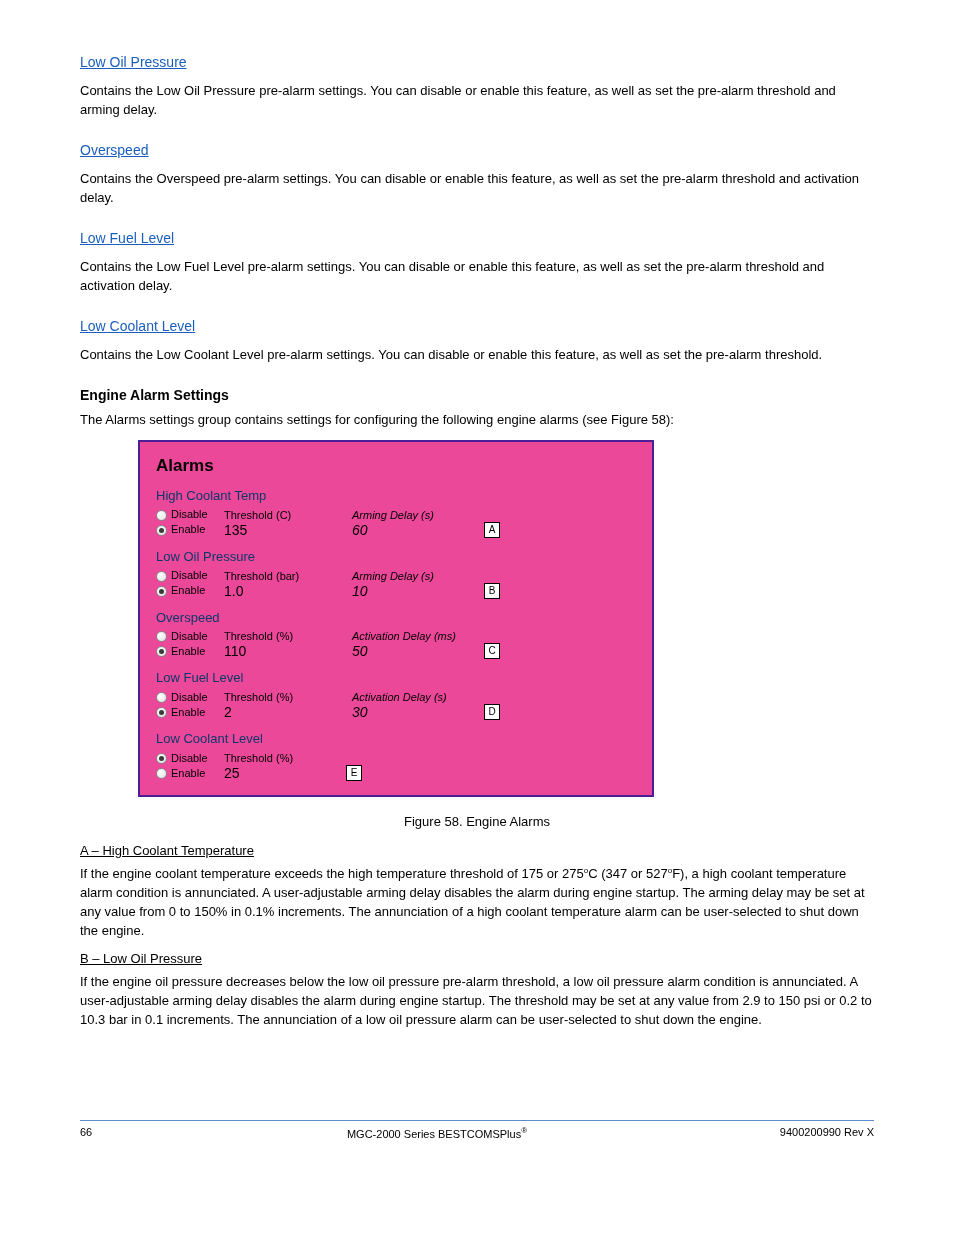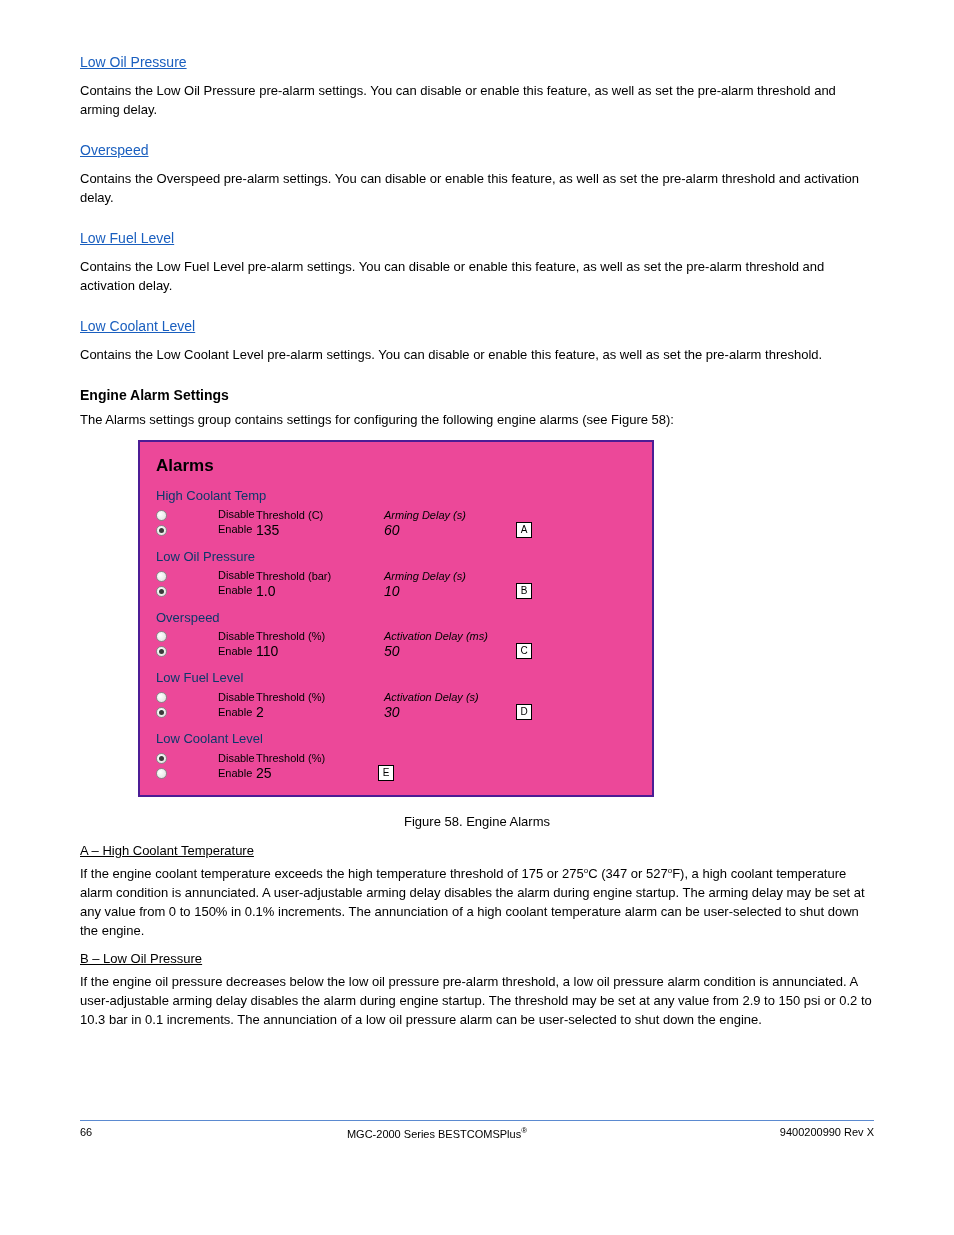--- a/index.html
+++ b/index.html
@@ -44,41 +44,41 @@
     margin-bottom: 8px;
   }
   .alarm-group { margin-bottom: 10px; }
   .alarm-head {
     color: #0b386b;
     font-size: 13px;
     margin-bottom: 2px;
   }
   .alarm-row { display: flex; align-items: flex-start; }
   .radios { width: 68px; font-size: 11px; color: #000; }
-  .radio-line { display: flex; align-items: center; height: 15px; gap: 47px; }
+  .radio-line { display: flex; align-items: center; height: 15px; }
   .radio-dot {
     width: 11px; height: 11px;
     border: 1px solid #888;
     border-radius: 50%;
     margin-right: 4px;
     background: radial-gradient(circle at 35% 35%, #fff, #ddd);
     display: inline-flex;
     align-items: center; justify-content: center;
     flex-shrink: 0;
   }
   .radio-dot.checked::after {
     content: "";
     width: 5px; height: 5px;
     background: #3a3a3a;
     border-radius: 50%;
   }
   .field-col { display: flex; flex-direction: column; margin-right: 28px; }
   .field-label { font-size: 11px; color: #000; height: 15px; line-height: 15px; }
   .field-value { font-size: 14px; color: #000; height: 15px; line-height: 15px; }
-  .field-threshold { width: 100px; margin-left: 32px; }
+  .field-threshold { width: 100px; }
   .field-delay { width: 110px; font-style: italic; }
   .tag-box {
     width: 16px; height: 16px;
     border: 1px solid #000;
     background: #fff;
     font-size: 10px;
     text-align: center;
     line-height: 14px;
     align-self: flex-end;
     margin-left: -6px;

